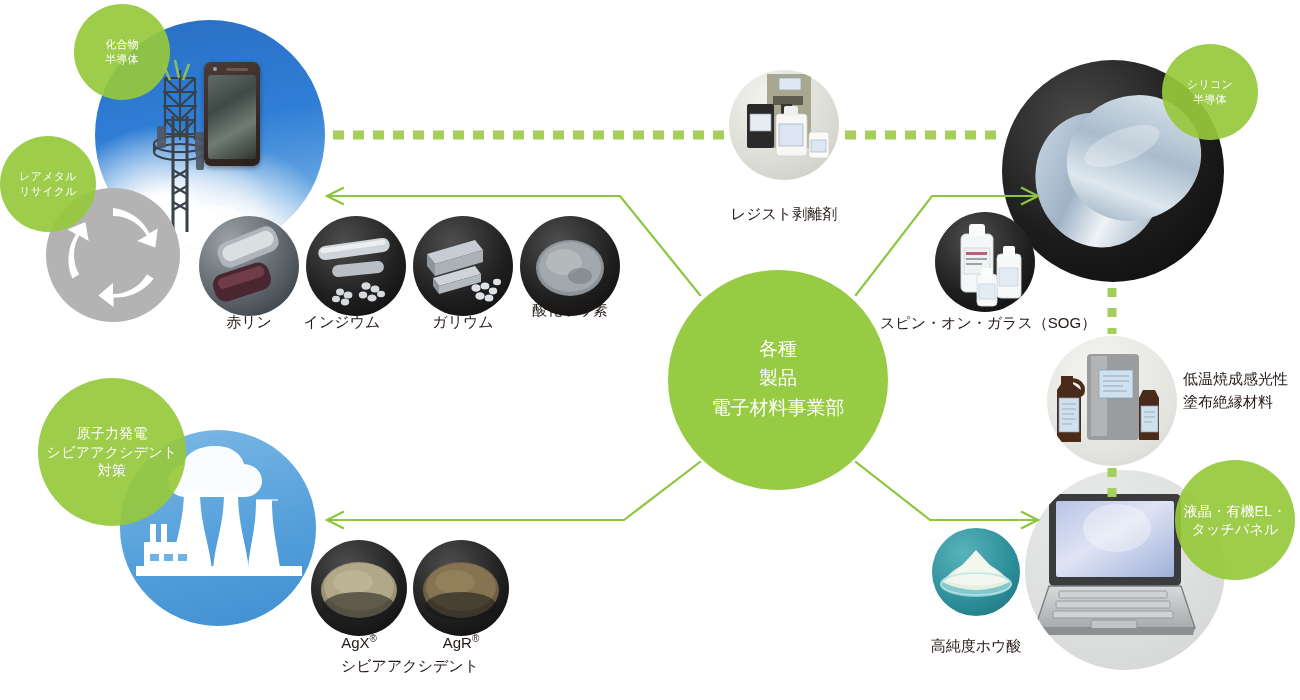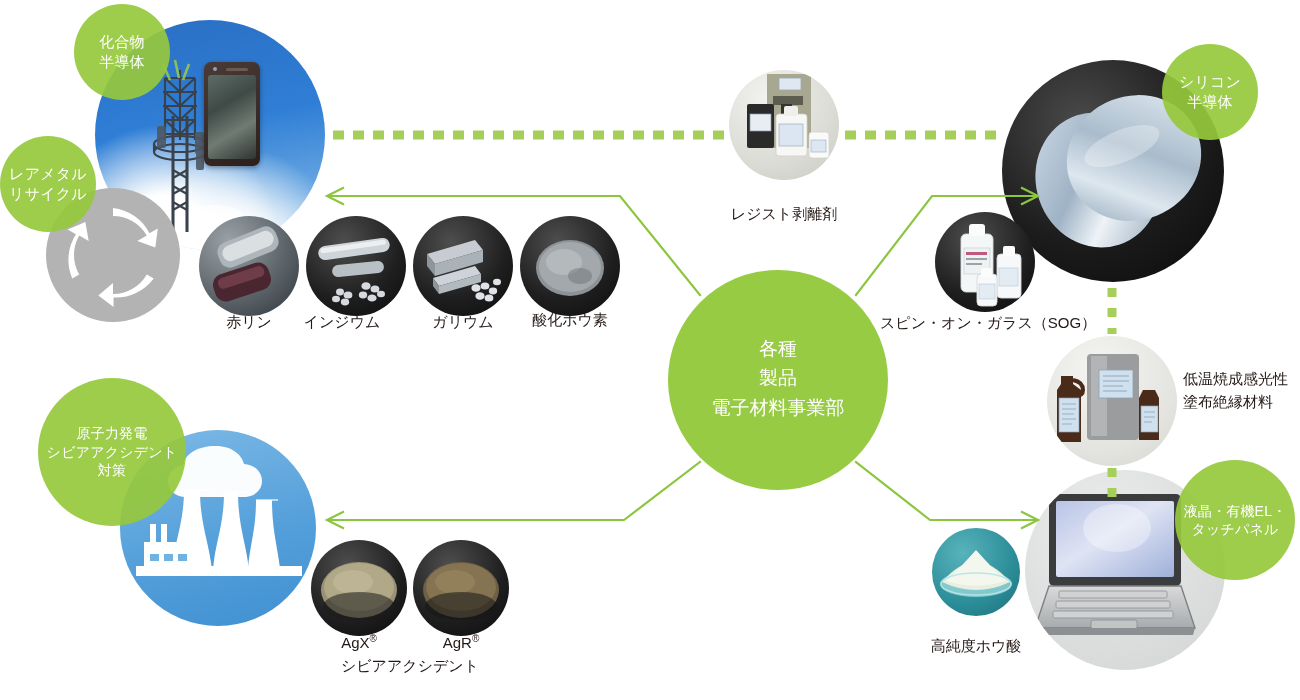--- a/index.html
+++ b/index.html
@@ -8,21 +8,21 @@
 
   .abs{position:absolute;}
 
   
   .photo-circle{position:absolute;border-radius:50%;overflow:hidden;}
   .cap{position:absolute;text-align:center;color:#231815;font-size:15px;line-height:1.3;white-space:nowrap;}
 
   
   .tag{position:absolute;border-radius:50%;background:rgba(150,200,60,.92);
        color:#fff;display:flex;align-items:center;justify-content:center;
-       text-align:center;line-height:1.32;font-size:15px;letter-spacing:.2px;}
+       text-align:center;line-height:1.32;font-size:11px;letter-spacing:.2px;}
 
   
   #hub{position:absolute;left:668px;top:270px;width:220px;height:220px;border-radius:50%;
        background:#97cb43;color:#fff;display:flex;align-items:center;justify-content:center;
        text-align:center;font-size:19px;line-height:1.55;font-family:Liberation Mono, monospace;}
 
   
   svg.layer{position:absolute;left:0;top:0;width:1300px;height:700px;pointer-events:none;}
 
   
@@ -248,21 +248,21 @@
   <div class="cap" style="left:413px;top:312px;width:100px;">ガリウム</div>
 
   <div class="photo-circle dark" style="left:520px;top:216px;width:100px;height:100px;">
     <svg viewBox="0 0 100 100" width="100" height="100">
       <ellipse cx="50" cy="52" rx="34" ry="28" fill="#8d9296"></ellipse>
       <ellipse cx="50" cy="51" rx="31" ry="25" fill="#a3a8ac"></ellipse>
       <ellipse cx="44" cy="46" rx="18" ry="13" fill="#c3c8cb" opacity=".55"></ellipse>
       <ellipse cx="60" cy="60" rx="12" ry="8" fill="#6f7478" opacity=".5"></ellipse>
     </svg>
   </div>
-  <div class="cap" style="left:520px;top:310px;width:100px;">酸化ホウ素</div>
+  <div class="cap" style="left:520px;top:300px;width:100px;">酸化ホウ素</div>
 
   <div class="photo-circle" style="left:729px;top:70px;width:110px;height:110px;
               background:radial-gradient(circle at 35% 25%,#f2f2ef,#dcdcd6 60%,#c9c9c2);">
     <svg viewBox="0 0 110 110" width="110" height="110">
       <rect x="38" y="4" width="44" height="74" fill="#a7a88f"></rect>
       <rect x="50" y="8" width="22" height="12" fill="#dfe8f2" stroke="#9aa7b5" stroke-width=".8"></rect>
       <rect x="44" y="26" width="30" height="9" fill="#5c5c4f"></rect>
       <rect x="52" y="34" width="11" height="30" fill="#34342c"></rect>
       <rect x="18" y="34" width="27" height="44" rx="2" fill="#2a2a2a"></rect>
       <rect x="21" y="44" width="21" height="17" fill="#e8edf4" stroke="#8d9aa8" stroke-width=".7"></rect>

